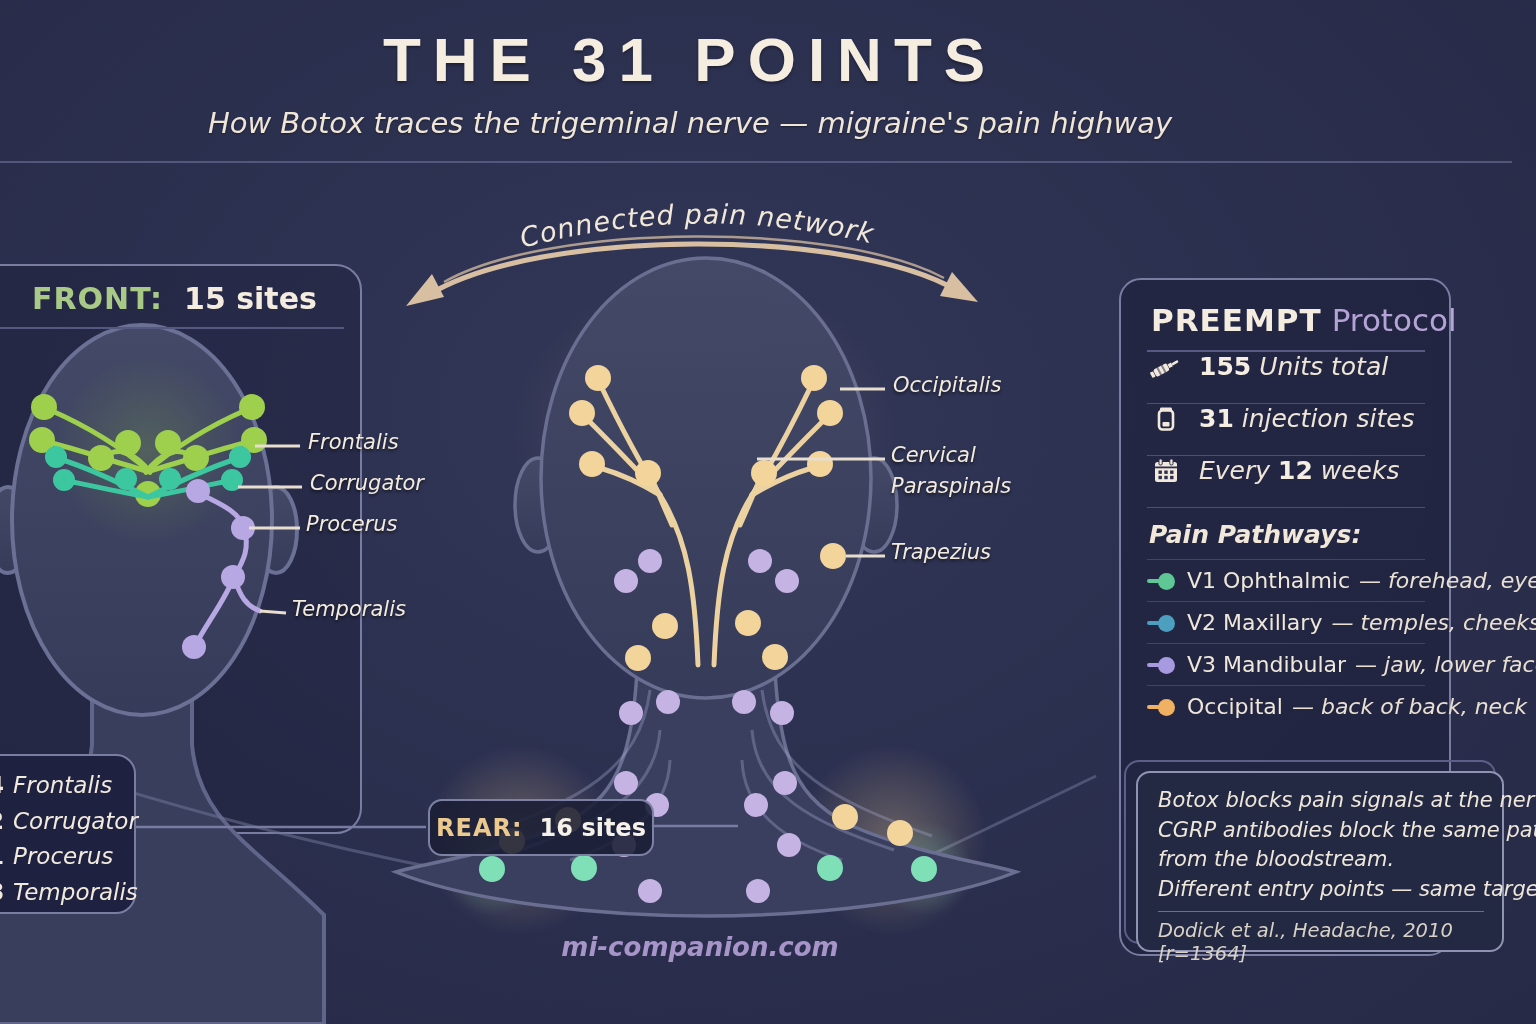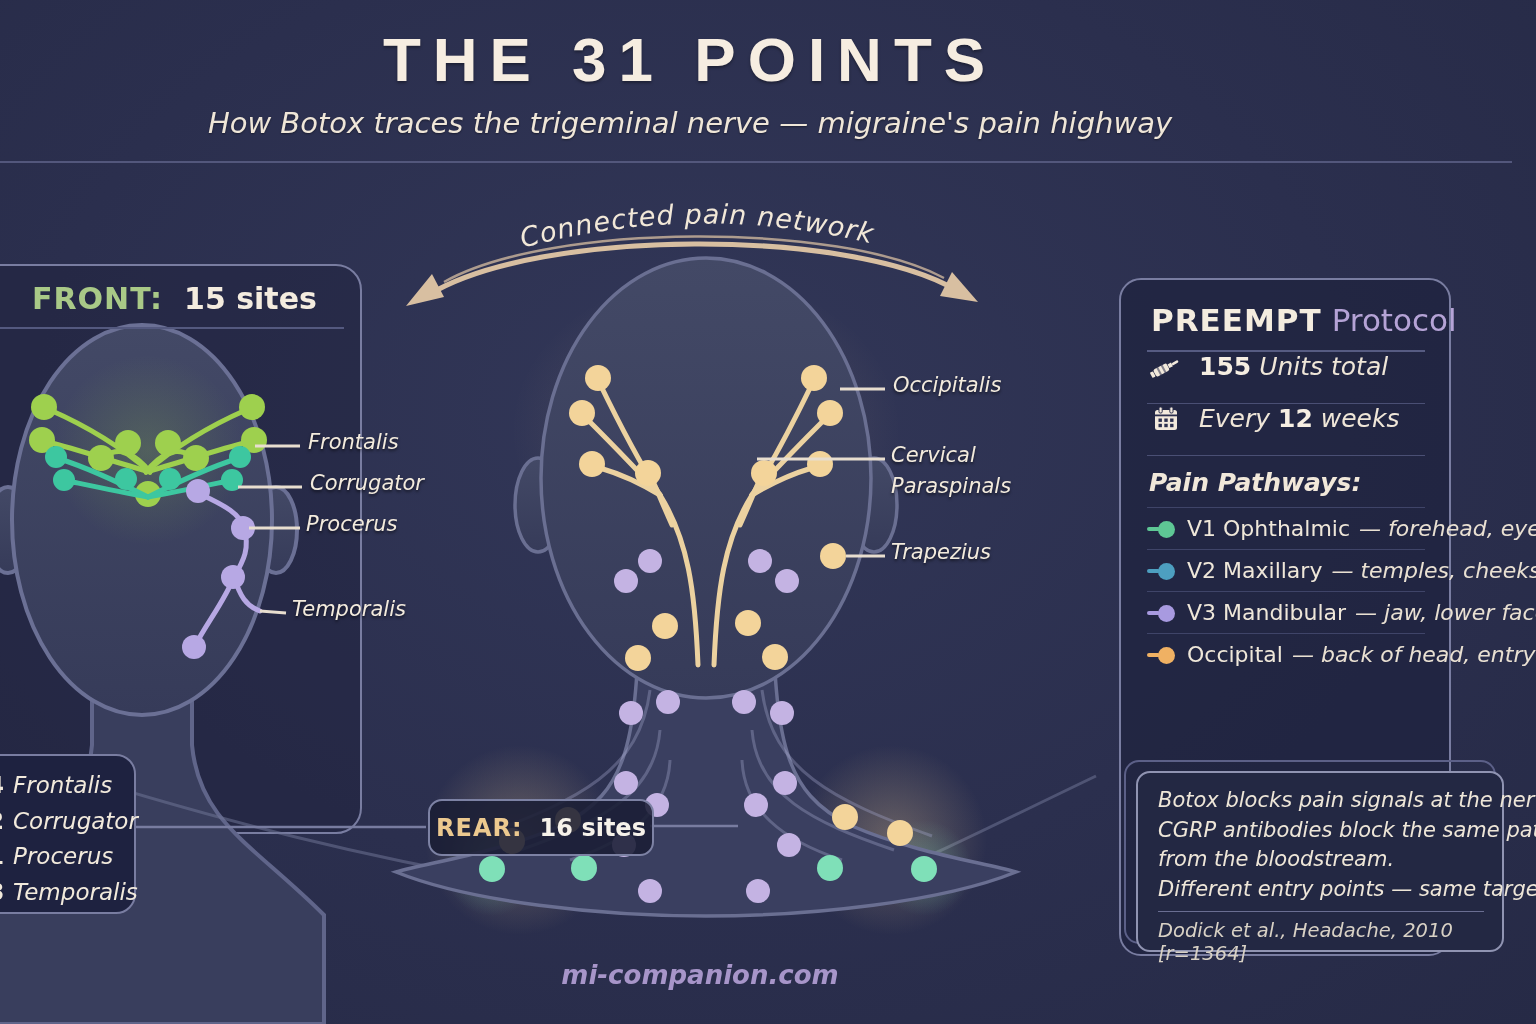--- a/index.html
+++ b/index.html
@@ -68,21 +68,21 @@
   .rear-badge{position:absolute;left:428px;top:799px;width:222px;height:53px;z-index:4;
     background:rgba(26,30,52,.88);border:2px solid #7d82a4;border-radius:14px;
     display:flex;align-items:center;justify-content:center;font-size:24px;}
   .badge-gold{color:#ecc98f;font-weight:700;letter-spacing:1px;}
   .badge-white{color:#f6f2ea;font-weight:700;margin-left:17px;}
 
   
   .flabel{position:absolute;z-index:4;font-size:21px;font-style:italic;color:#f3ebdd;
     text-shadow:0 2px 3px rgba(0,0,0,.55);white-space:nowrap;}
 
-  .footer{position:absolute;top:960px;left:0;width:1400px;text-align:center;z-index:4;
+  .footer{position:absolute;top:932px;left:0;width:1400px;text-align:center;z-index:4;
     font-size:26px;font-weight:700;font-style:italic;color:#a795c9;}
 </style>
 </head>
 <body>
 
 <div class="canvas">
 
   <div class="top-divider"></div>
 
   <div class="front-panel"></div>
@@ -322,20 +322,30 @@
           <rect x="22.5" y="14.2" width="7" height="2.6" rx="1.3"></rect>
               <rect x="-1" y="12.5" width="3.4" height="6" rx="1"></rect>
           <rect x="7" y="10" width="2" height="11" fill="#2b2f4e" opacity=".55"></rect>
               <rect x="12" y="10" width="2" height="11" fill="#2b2f4e" opacity=".55"></rect>
         </g>
           </svg>
       </span>
       <span class="stat-text"><b>155</b> <span>Units total</span></span>
     </div>
 
+    <div class="stat-row">
+      <span class="stat-icon">
+        <svg width="30" height="30" viewBox="0 0 30 30">
+          <rect x="8" y="6.5" width="14" height="19" rx="3.5" fill="none" stroke="#f2e9dc" stroke-width="2.6"></rect>
+          <rect x="9" y="3.5" width="12" height="3.4" rx="1.4" fill="#f2e9dc"></rect>
+          <rect x="11.5" y="18" width="7" height="4.6" rx="1" fill="#f2e9dc"></rect>
+        </svg>
+      </span>
+      <span class="stat-text"><b>31</b> <span>injection sites</span></span>
+    </div>
 
 
     <div class="stat-row">
       <span class="stat-icon">
         <svg width="30" height="30" viewBox="0 0 30 30">
           <rect x="4" y="6" width="22" height="20" rx="2.5" fill="#f2e9dc"></rect>
           <rect x="8" y="3" width="3.2" height="6" rx="1.2" fill="#f2e9dc" stroke="#2b2f4e" stroke-width="1"></rect>
           <rect x="18.8" y="3" width="3.2" height="6" rx="1.2" fill="#f2e9dc" stroke="#2b2f4e" stroke-width="1"></rect>
           <rect x="4" y="10.5" width="22" height="1.8" fill="#2b2f4e"></rect>
           <g fill="#2b2f4e">
@@ -376,21 +386,21 @@
         </span>
       <span class="pw-name">V3 Mandibular</span>
       <span class="pw-desc">— jaw, lower face</span>
     </div>
     <div class="pw-row">
       <span class="pw-bullet pw-3">
           <span class="dash"></span>
           <span class="dot"></span>
         </span>
       <span class="pw-name">Occipital</span>
-      <span class="pw-desc">— back of head, entry</span>
+      <span class="pw-desc">— back of back, neck</span>
     </div>
   </div>
 
   <div class="note-shadow"></div>
   <div class="note-box">
     <div class="note-line">Botox blocks pain signals at the nerve endings.</div>
     <div class="note-line">CGRP antibodies block the same pathway</div>
     <div class="note-line">from the bloodstream.</div>
     <div class="note-line">Different entry points — same target.</div>
     <div class="note-cite">Dodick et al., Headache, 2010 [r=1364]</div>

